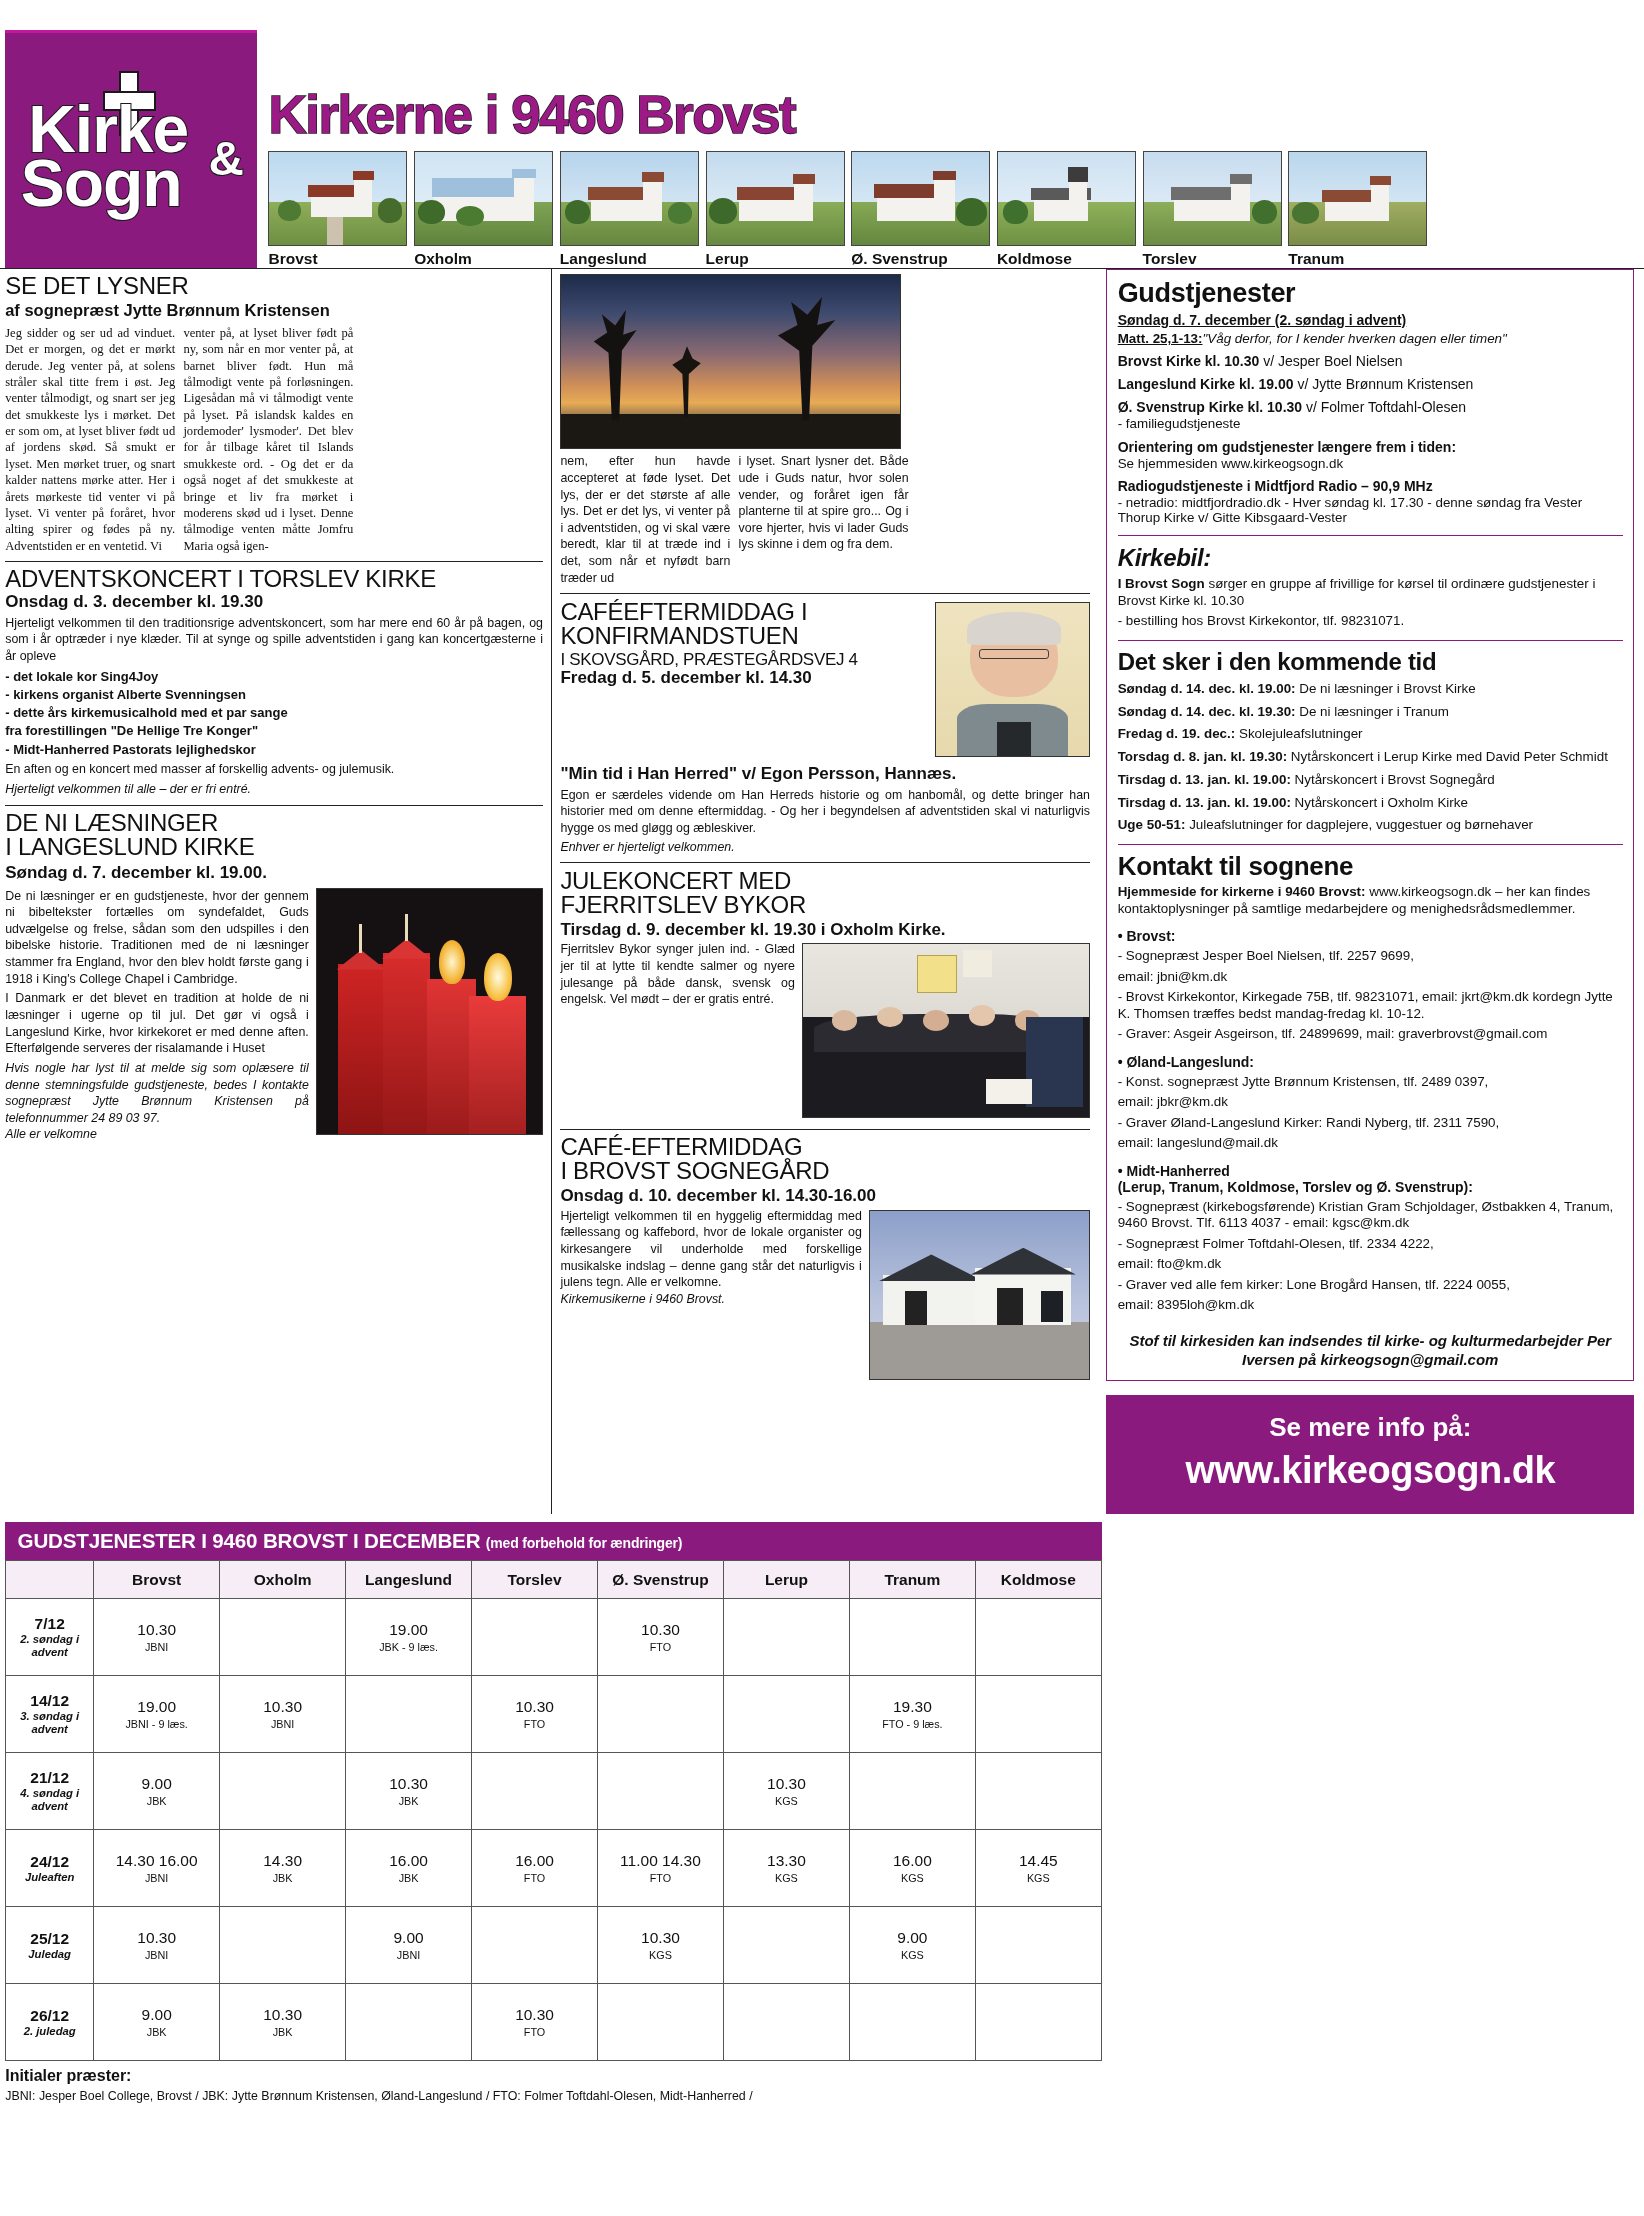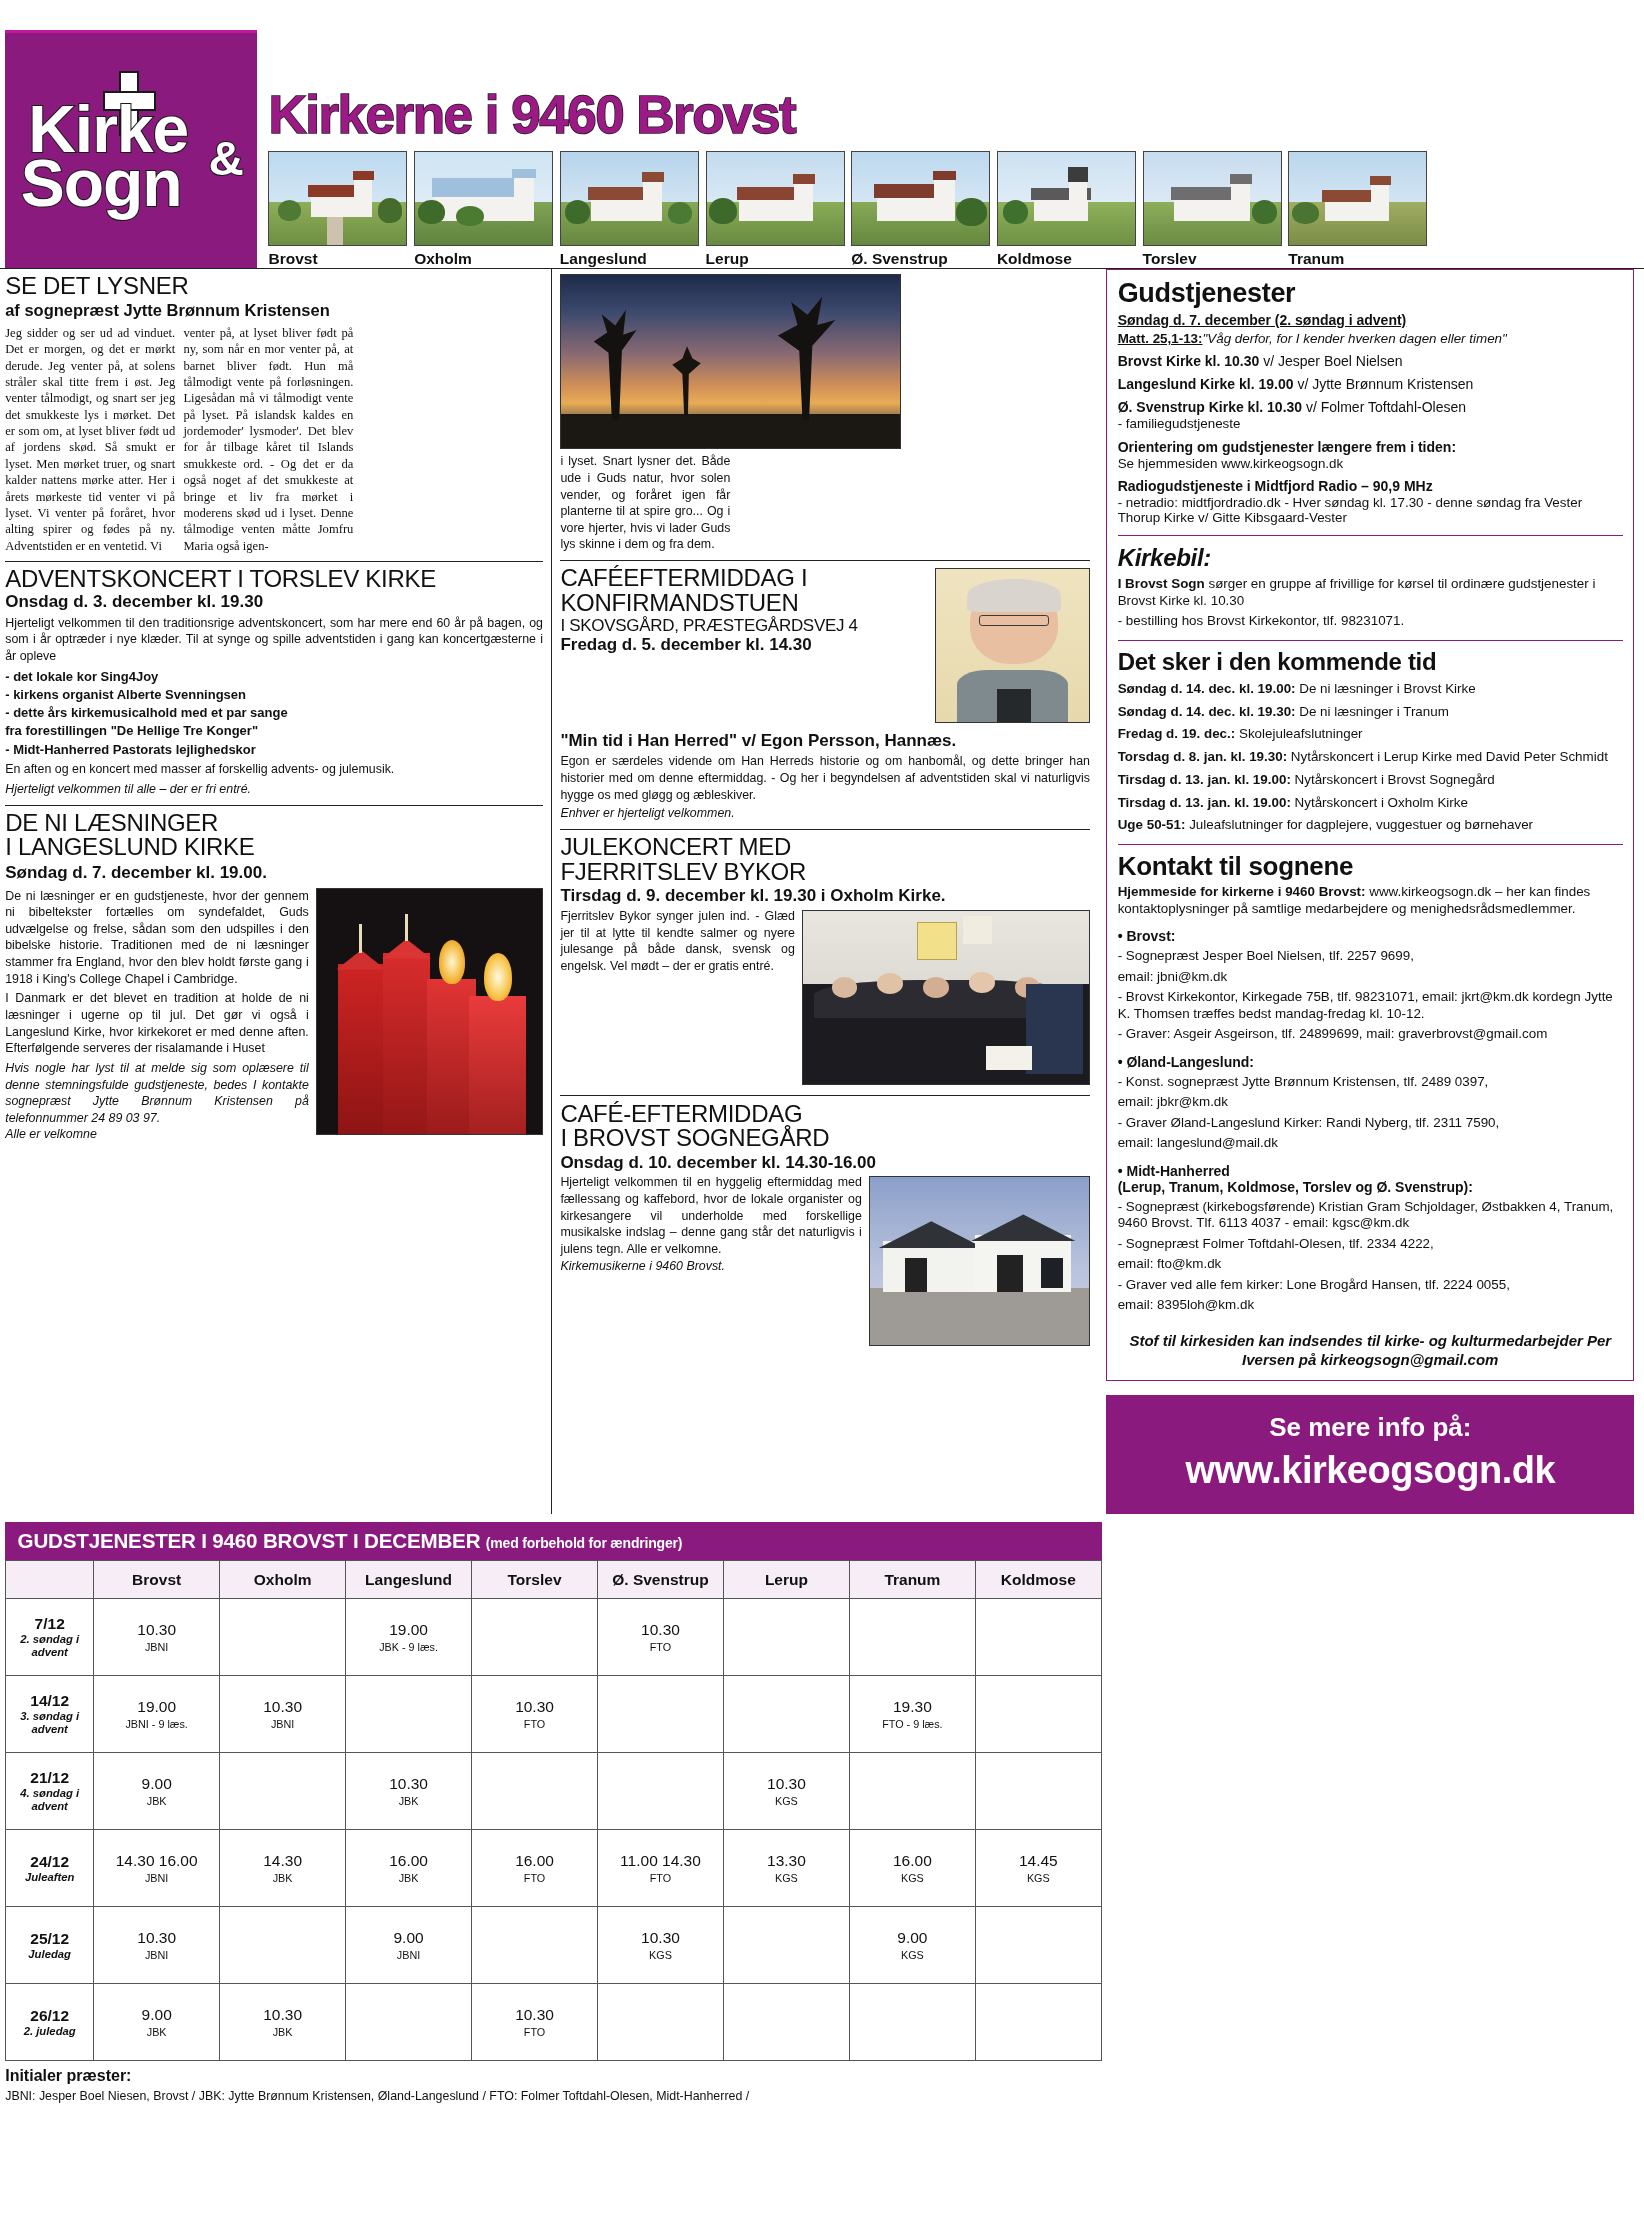--- a/index.html
+++ b/index.html
@@ -338,20 +338,21 @@
   <div class="col-mid">
 
     <div class="lead-photo" style="margin-top:5.2px">
       <div style="position:absolute;inset:0;background:linear-gradient(#1d2b4a 0%,#3e4a6e 22%,#8a6a72 46%,#d08f57 64%,#e8ab55 74%,#6a5a4a 86%,#2a2620 100%)"></div>
       <div style="position:absolute;left:0;right:0;bottom:0;height:20%;background:#1b1813"></div>
       <div style="position:absolute;left:6%;bottom:16%;width:67px;height:113px;background:#141210;clip-path:polygon(45% 100%,40% 40%,18% 30%,38% 22%,30% 6%,50% 16%,66% 2%,62% 24%,82% 20%,60% 38%,56% 100%)"></div>
       <div style="position:absolute;left:60%;bottom:16%;width:82px;height:129px;background:#141210;clip-path:polygon(46% 100%,42% 46%,16% 34%,40% 26%,32% 8%,52% 18%,70% 4%,64% 26%,86% 22%,58% 42%,54% 100%)"></div>
       <div style="position:absolute;left:30%;bottom:18%;width:46px;height:77px;background:#17140f;clip-path:polygon(46% 100%,42% 44%,20% 32%,42% 24%,52% 8%,64% 24%,82% 30%,56% 44%,54% 100%)"></div>
     </div>
     <div class="lead-bottom">
+      <div class="lead-bcol body-sans">nem, efter hun havde accepteret at føde lyset. Det lys, der er det største af alle lys. Det er det lys, vi venter på i adventstiden, og vi skal være beredt, klar til at træde ind i det, som når et nyfødt barn træder ud</div>
       <div class="lead-bcol body-sans">i lyset.
 Snart lysner det. Både ude i Guds natur, hvor solen vender, og foråret igen får planterne til at spire gro... Og i vore hjerter, hvis vi lader Guds lys skinne i dem og fra dem.</div>
     </div>
 
     <div class="sec-rule"></div>
 
     <div>
       <div class="inline-photo" style="width:155px;height:155px">
         <div style="position:absolute;inset:0;background:linear-gradient(#efe4c0,#e7d9ad)"></div>
         <div style="position:absolute;left:22%;top:8%;width:58%;height:54%;border-radius:48% 48% 44% 44%;background:#e8bfa0"></div>
@@ -681,15 +682,15 @@
             <div class="t-init">FTO</div>
           </td>
           <td class="slot"></td>
           <td class="slot"></td>
           <td class="slot"></td>
           <td class="slot"></td>
         </tr>
       </tbody>
   </table>
   <div class="init-head">Initialer præster:</div>
-  <div class="init-body">JBNI: Jesper Boel Niesen, Brovst / JBK: Jytte Brønnum Kristensen, Øland-Langeslund /  FTO: Folmer Toftdahl-Olesen, Midt-Hanherred /</div>
+  <div class="init-body">JBNI: Jesper Boel College, Brovst / JBK: Jytte Brønnum Kristensen, Øland-Langeslund /  FTO: Folmer Toftdahl-Olesen, Midt-Hanherred /</div>
 </div>
 
 
 </body></html>

